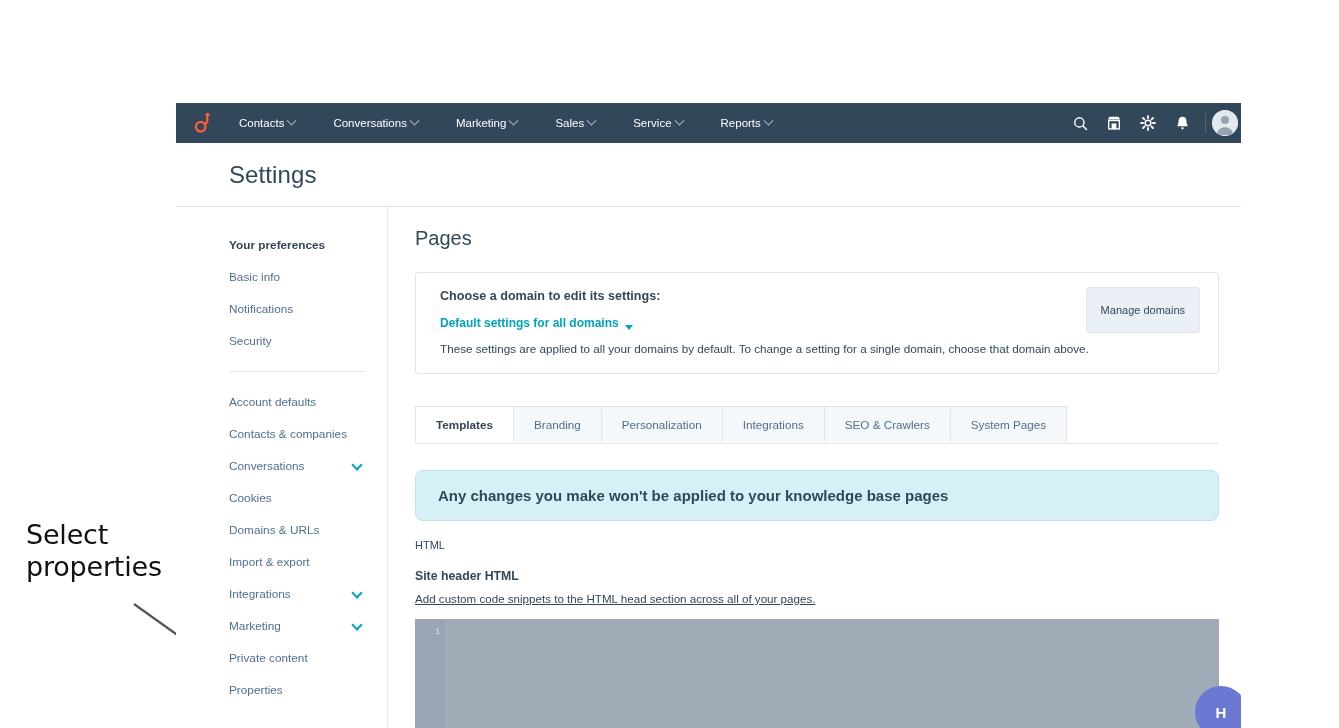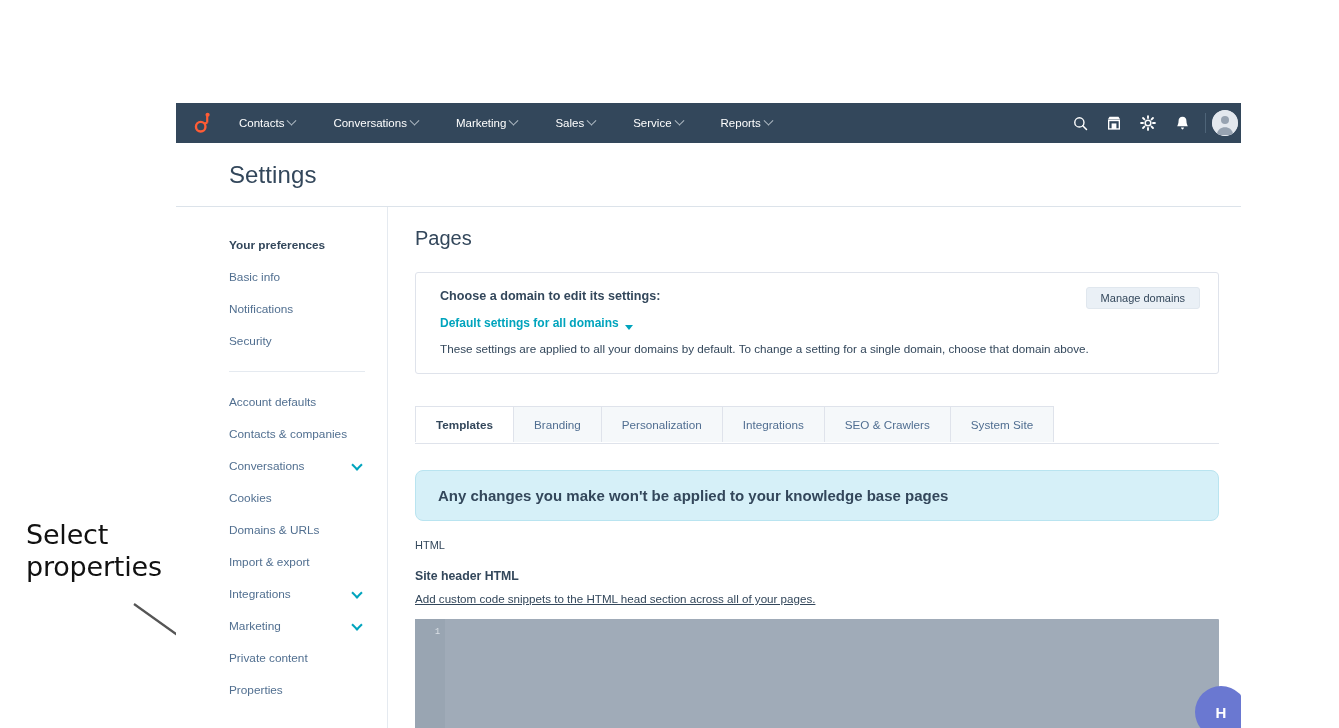--- a/index.html
+++ b/index.html
@@ -219,21 +219,21 @@
   }
   .manage-btn {
     position: absolute;
     right: 18px;
     top: 14px;
     background: #eaf0f6;
     color: #33475b;
     border: 1px solid #e0e7ee;
     border-radius: 3px;
     font-size: 11px;
-    padding: 4px 14px;
+    padding: 16px 14px;
     cursor: pointer;
     font-family: "Liberation Sans", sans-serif;
   }
 
   
   .tabs-wrap {
     position: relative;
     height: 38px;
     margin-bottom: 26px;
   }
@@ -525,21 +525,21 @@
             <div class="tab">
               <span>Personalization</span>
             </div>
             <div class="tab">
               <span>Integrations</span>
             </div>
             <div class="tab">
               <span>SEO &amp; Crawlers</span>
             </div>
             <div class="tab">
-              <span>System Site</span>
+              <span>System Pages</span>
             </div>
           </div>
           <div class="tabs-underline"></div>
         </div>
 
         <div class="alert">Any changes you make won't be applied to your knowledge base pages</div>
 
         <div class="section-h2">HTML</div>
         <div class="field-label">Site header HTML</div>
         <div class="field-help">Add custom code snippets to the HTML head section across all of your pages.</div>

